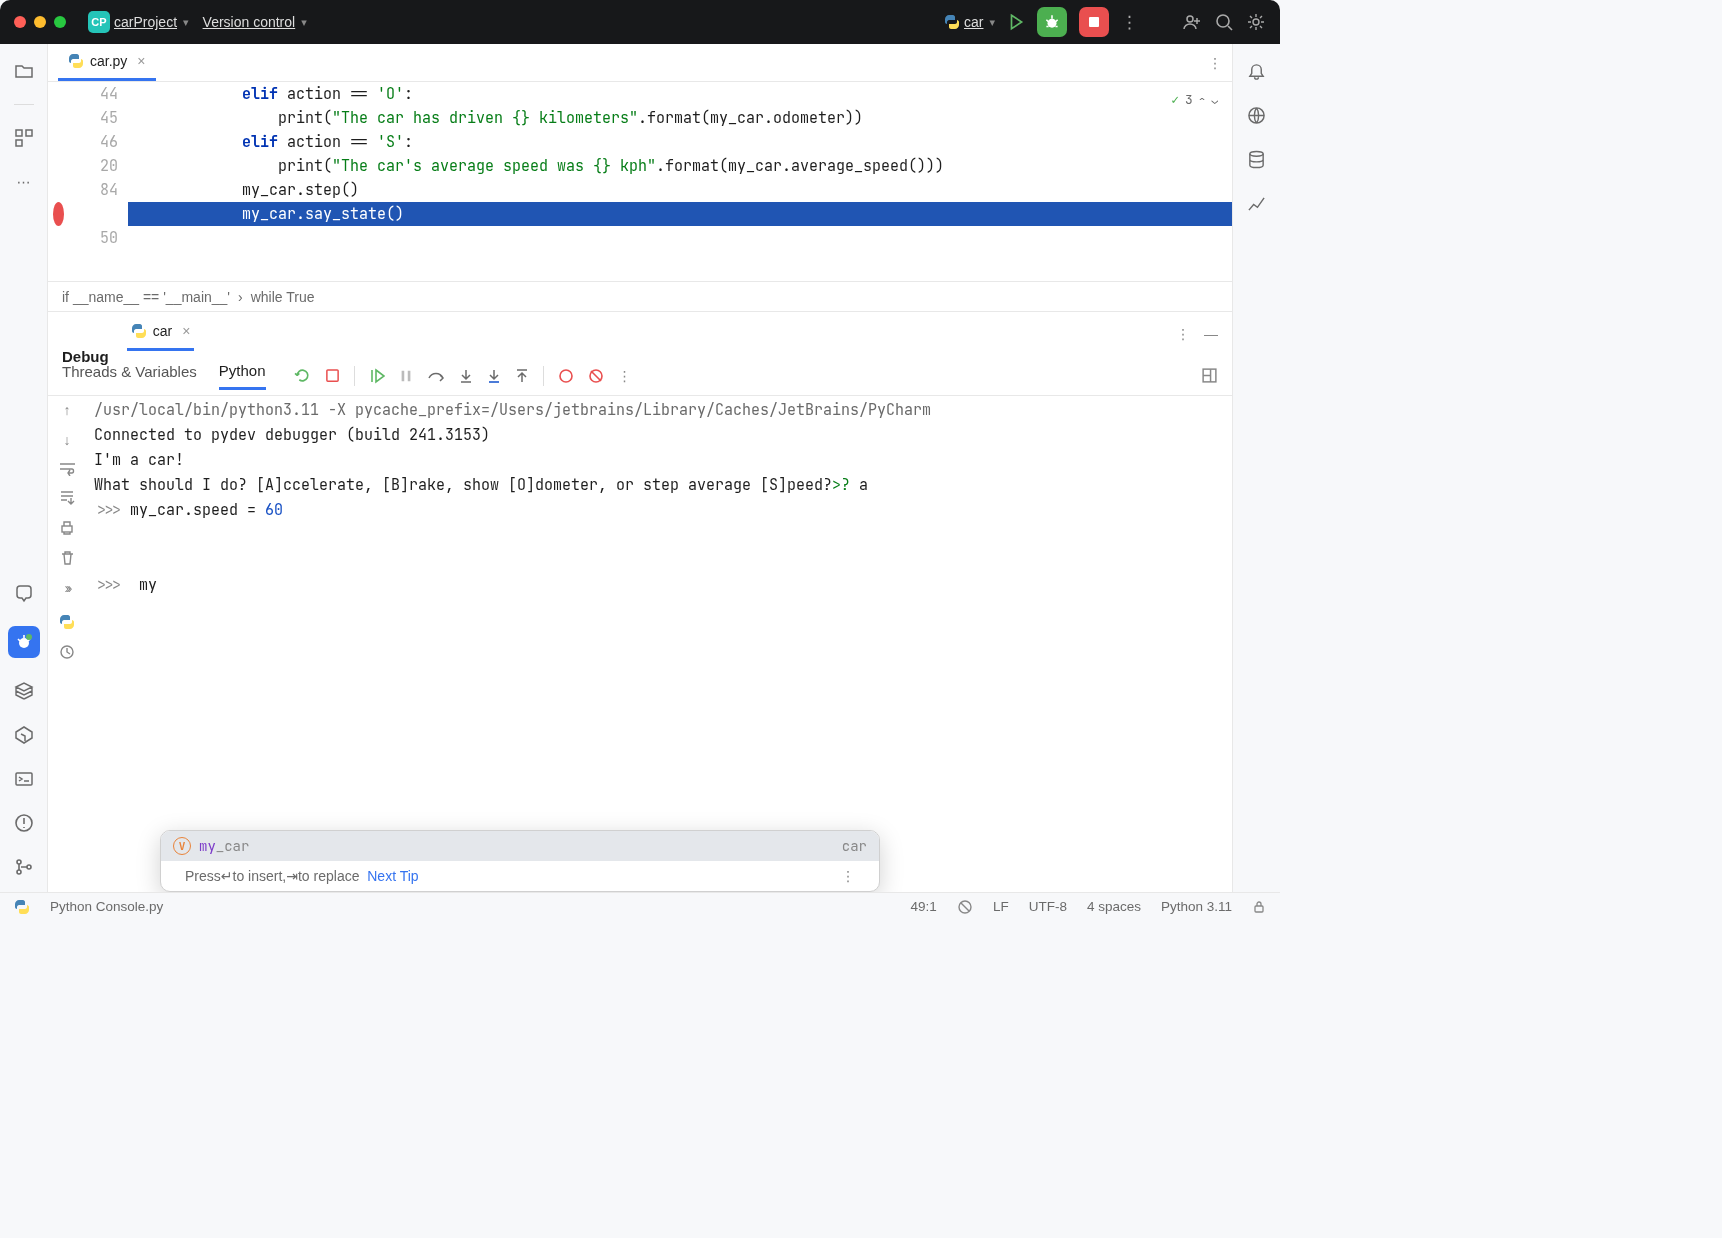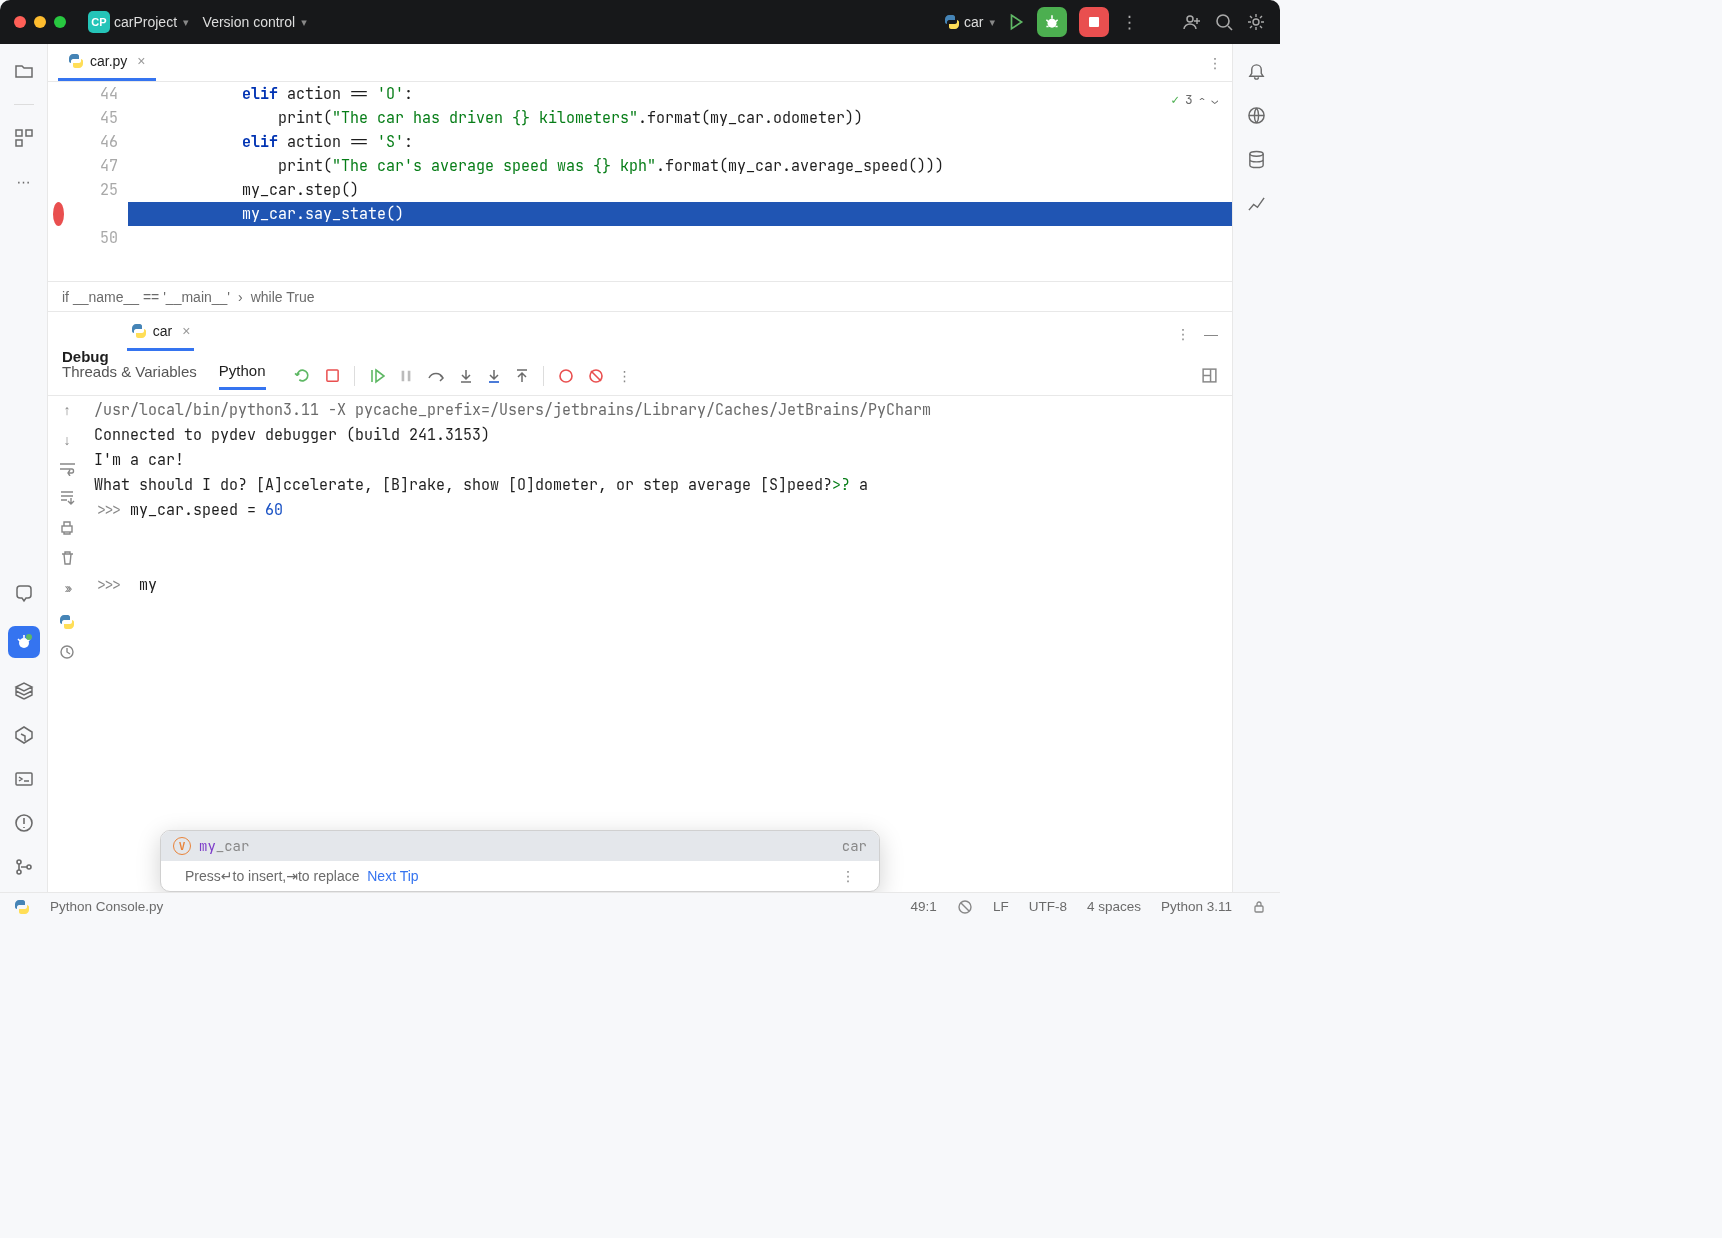--- a/index.html
+++ b/index.html
@@ -1,21 +1,21 @@
 <!DOCTYPE html>
 <html><head>
 <meta charset="utf-8">
 <style>
 * { margin:0; padding:0; box-sizing:border-box; }
 body { font-family: -apple-system, "Segoe UI", sans-serif; font-size:14px; color:#1e1e1e; background:#f7f8fa; width:1280px; height:920px; overflow:hidden; border-radius:10px; }
 .titlebar { height:44px; background:#17181a; display:flex; align-items:center; padding:0 14px; gap:14px; }
 .traffic { display:flex; gap:8px; }
 .dot { width:12px; height:12px; border-radius:50%; }
 .proj-badge { background:#25c4b8; color:#fff; width:22px; height:22px; border-radius:5px; display:flex; align-items:center; justify-content:center; font-size:11px; font-weight:700; margin-left:8px; }
-.tb-text { color:#ddd; font-size:14px; }
+.tb-text { color:#ddd; font-size:14px;text-decoration:underline; }
 .tb-caret { color:#888; margin-left:2px; font-size:11px; }
 .tb-sec { display:flex; align-items:center; gap:4px; }
 .tb-right { margin-left:auto; display:flex; align-items:center; gap:12px; }
 .btn-sq { width:30px; height:30px; border-radius:7px; display:flex; align-items:center; justify-content:center; }
 .btn-green { background:#4caf50; }
 .btn-red { background:#e94f4f; }
 .tb-icon { color:#aaa; font-size:17px; cursor:pointer; }
 .main { display:flex; height:calc(100% - 44px - 28px); }
 .lgut { width:48px; background:#f7f8fa; display:flex; flex-direction:column; align-items:center; padding-top:16px; gap:22px; border-right:1px solid #e8e8e8; }
 .lgut-btm { margin-top:auto; display:flex; flex-direction:column; align-items:center; gap:22px; padding-bottom:14px; }
@@ -227,22 +227,22 @@
           <div></div>
           <div>
             <div class="bp"></div>
           </div>
           <div></div>
         </div>
       <div class="gutter" id="gutter">
           <div>44</div>
           <div>45</div>
           <div>46</div>
-          <div>47</div>
-          <div>25</div>
+          <div>20</div>
+          <div>84</div>
           <div></div>
           <div>50</div>
         </div>
       <div class="code" id="code"><div class="code-line">            <span class="kw">elif </span><span>action == </span><span class="str">'O'</span><span>:</span></div><div class="code-line">                <span>print(</span><span class="str">"The car has driven {} kilometers"</span><span>.format(my_car.odometer))</span></div><div class="code-line">            <span class="kw">elif </span><span>action == </span><span class="str">'S'</span><span>:</span></div><div class="code-line">                <span>print(</span><span class="str">"The car's average speed was {} kph"</span><span>.format(my_car.average_speed()))</span></div><div class="code-line">            <span>my_car.step()</span></div><div class="code-line hl">            <span>my_car.say_state()</span></div><div class="code-line"></div></div>
       <div class="ed-badge">
         <span class="chk">✓</span>
         <span>3</span>
         <span style="font-size:11px">⌃</span>
         <span style="font-size:11px">⌄</span>
       </div>

